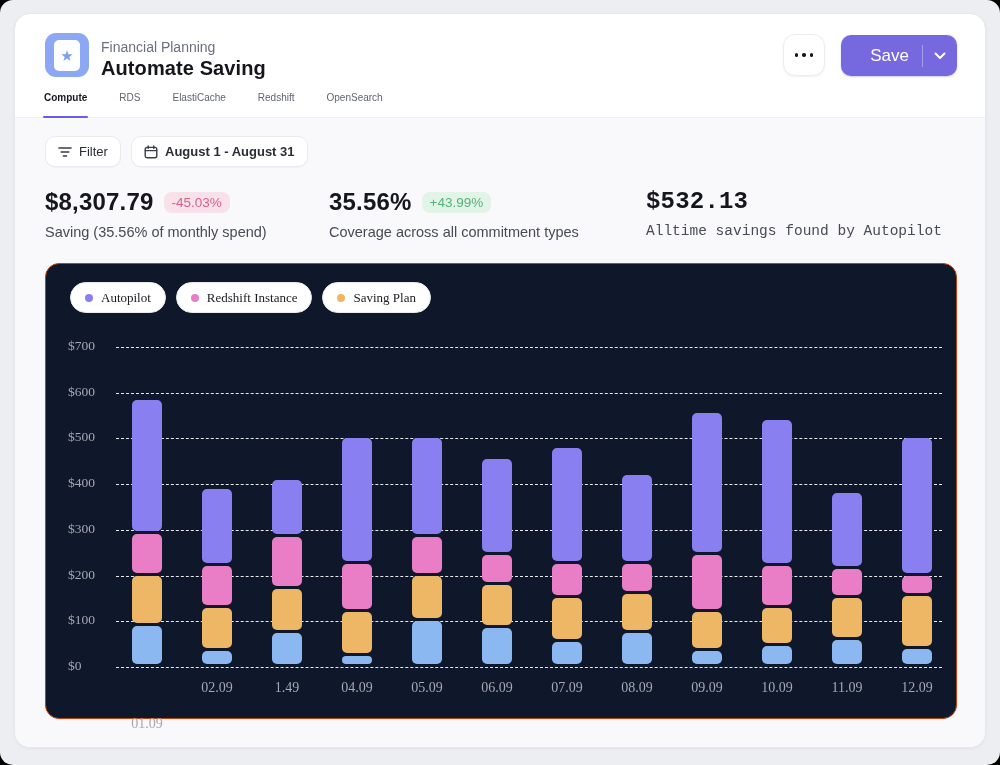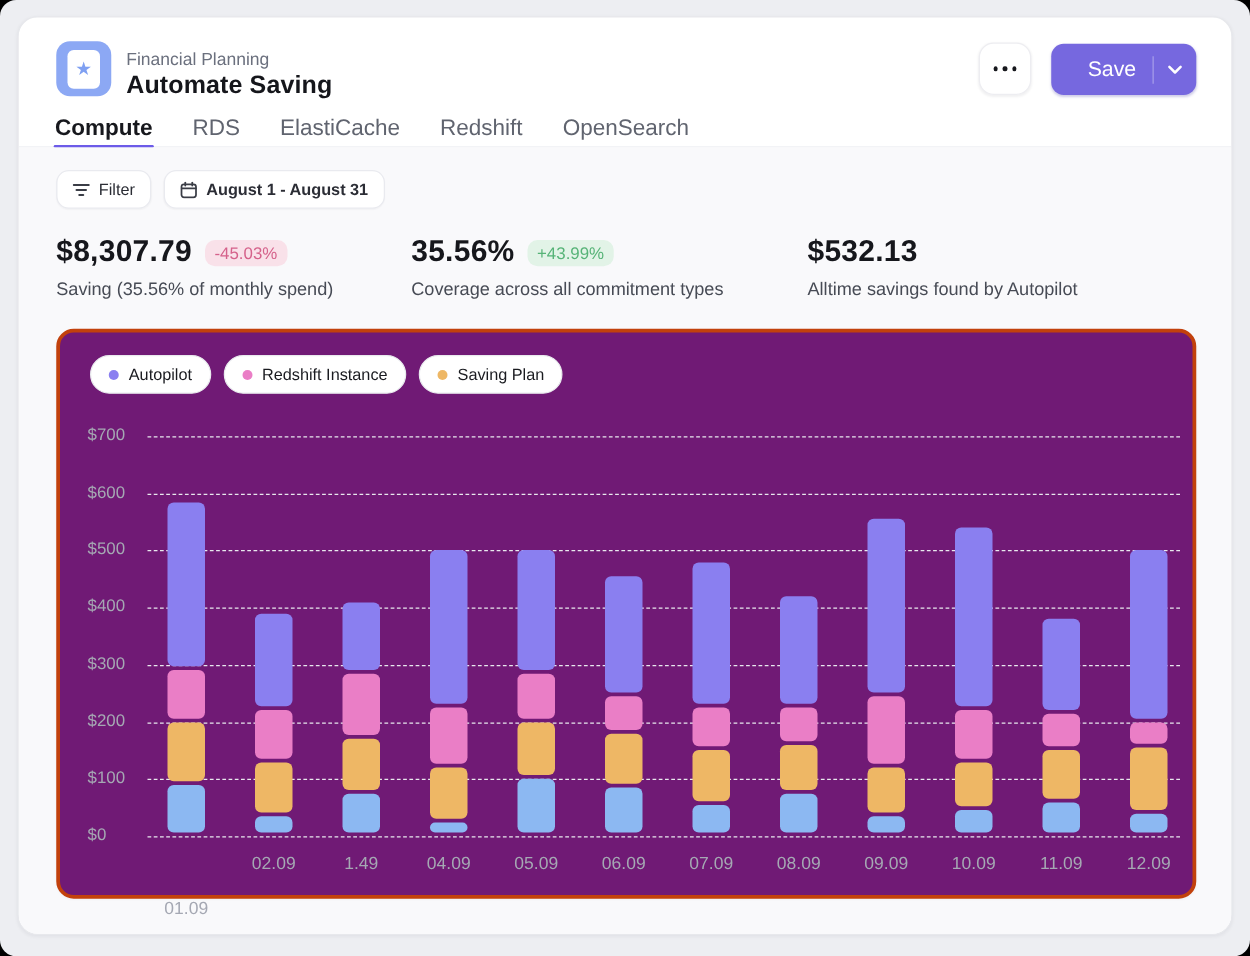--- a/index.html
+++ b/index.html
@@ -21,21 +21,21 @@
   .more-btn i { width:3.5px; height:3.5px; border-radius:50%; background:#17181d; }
   .save-btn { position:absolute; left:826px; top:21px; width:116px; height:41px; background:#7668df; border-radius:10px;
               display:flex; align-items:center; cursor:pointer; box-shadow:0 1px 2px rgba(60,50,160,.25); }
   .save-btn .lbl { flex:1; text-align:center; color:#fff; font-size:17px; font-weight:500; padding-left:16px; }
   .save-btn .div { width:1px; height:22px; background:rgba(255,255,255,.35); }
   .save-btn .chev { width:34px; display:flex; align-items:center; justify-content:center; }
 
   
   .tabbar { position:absolute; left:0; top:76px; width:100%; height:28px; display:flex; gap:30px; padding-left:28px;
             border-bottom:1px solid #eef0f3; }
-  .tab { font-size:18px; color:#60646f; padding:2px 1px 10px; cursor:pointer; position:relative; }
+  .tab { font-size:10px; color:#60646f; padding:2px 1px 10px; cursor:pointer; position:relative; }
   .tab.active { color:#17181d; font-weight:600; }
   .tab.active::after { content:""; position:absolute; left:0; right:0; bottom:-1px; height:2.5px; background:#6c5be8; border-radius:2px; }
 
   
   .content { position:absolute; left:0; top:104px; width:100%; height:631px; background:#f9f9fb; }
 
   .chip-btn { position:absolute; top:18px; height:31px; background:#fff; border:1px solid #e9eaef; border-radius:10px;
               display:flex; align-items:center; gap:7px; padding:0 12px; font-size:13px; color:#2b2d35; cursor:pointer;
               box-shadow:0 1px 1px rgba(20,22,40,.03); }
   .chip-btn.filter { left:30px; font-weight:500; }
@@ -43,22 +43,22 @@
 
   .stat { position:absolute; top:70px; }
   .stat .row { display:flex; align-items:center; gap:10px; }
   .stat .val { font-size:24px; font-weight:700; color:#16171c; letter-spacing:.2px; }
   .badge { font-size:13.5px; padding:3px 8px; border-radius:8px; font-weight:500; }
   .badge.negative { background:#f9e1e9; color:#d5628b; }
   .badge.positive { background:#e2f3e7; color:#56b377; }
   .stat .sub { margin-top:8px; font-size:14.5px; color:#474b55; }
 
   
-  .chart-card { position:absolute; left:30px; top:145px; width:912px; height:456px; background:#701a75;
-                border:3px solid #c2410c; border-radius:14px; box-shadow:0 1px 2px rgba(20,22,40,.03); }
+  .chart-card { position:absolute; left:30px; top:145px; width:912px; height:456px; background:#0f172a;
+                border:1px solid #c2410c; border-radius:14px; box-shadow:0 1px 2px rgba(20,22,40,.03);font-family:Liberation Serif, serif; }
   .legend { position:absolute; left:24px; top:18px; display:flex; gap:10px; }
   .pill { display:flex; align-items:center; gap:8px; height:31px; padding:0 14px; background:#fff;
           border:1px solid #e9eaee; border-radius:999px; font-size:13px; font-weight:500; color:#1a1b20; cursor:pointer; }
   .pill .dot { width:8px; height:8px; border-radius:50%; }
 
   .ytick { position:absolute; left:22px; font-size:13.5px; color:#a5a8b3; }
   .gridline { position:absolute; left:70px; width:826px; border-top:1.5px dashed #e8e9ee; }
   .bar-seg { position:absolute; border-radius:5px; }
   .xtick { position:absolute; width:70px; text-align:center; font-size:14px; color:#a5a8b3; }
 </style>
@@ -132,21 +132,21 @@
             </div>
             <div class="sub">Saving (35.56% of monthly spend)</div>
           </div>
           <div class="stat" style="left: 314px;">
             <div class="row">
               <span class="val">35.56%</span>
               <span class="badge positive">+43.99%</span>
             </div>
             <div class="sub">Coverage across all commitment types</div>
           </div>
-          <div class="stat" style="left: 631px;">
+          <div class="stat" style="left: 631px; font-family: Liberation Mono, monospace;">
             <div class="row">
               <span class="val">$532.13</span>
             </div>
             <div class="sub">Alltime savings found by Autopilot</div>
           </div>
         </div>
 
       <div class="chart-card">
         <div class="legend" id="legend">
             <div class="pill">

